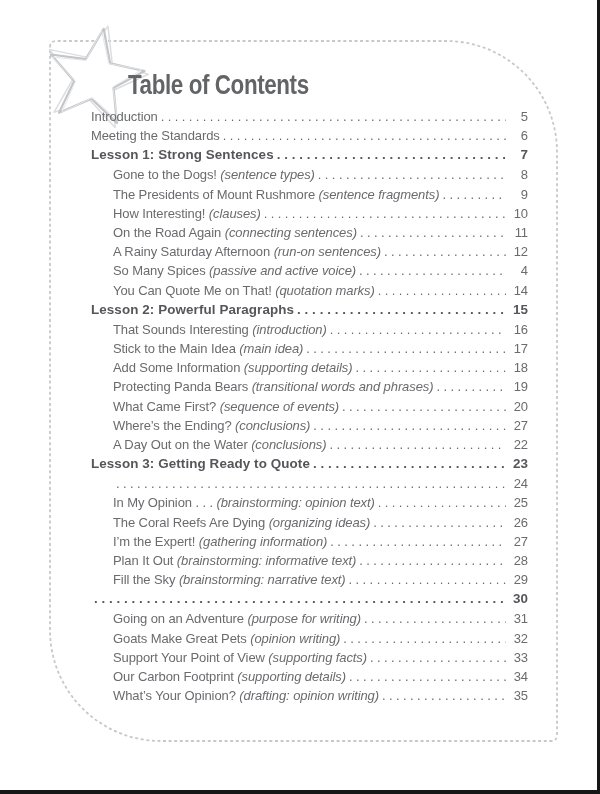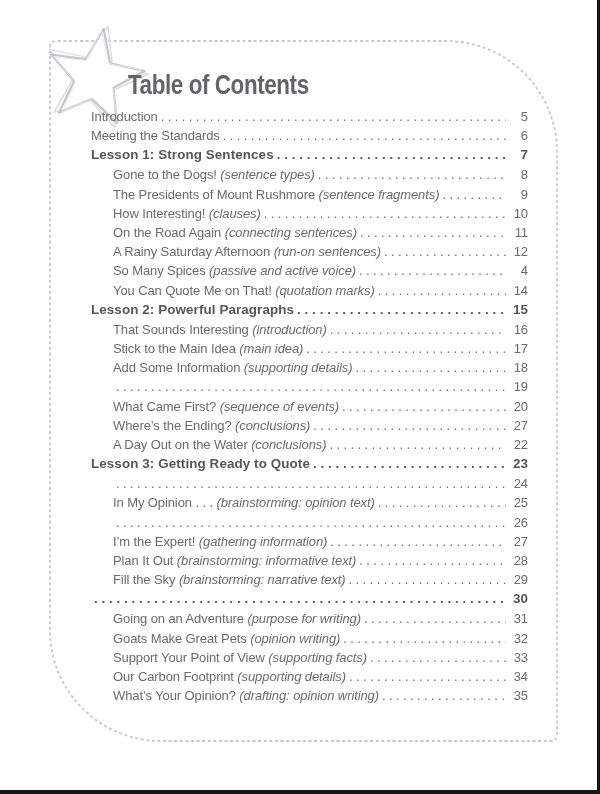--- a/index.html
+++ b/index.html
@@ -137,20 +137,21 @@
       <span class="t">Stick to the Main Idea <span class="desc">(main idea)</span></span>
       <span class="dots">..........................................................................................</span>
       <span class="pg">17</span>
     </div>
     <div class="row sub">
       <span class="t">Add Some Information <span class="desc">(supporting details)</span></span>
       <span class="dots">..........................................................................................</span>
       <span class="pg">18</span>
     </div>
     <div class="row sub">
+      <span class="t">Protecting Panda Bears <span class="desc">(transitional words and phrases)</span></span>
       <span class="dots">..........................................................................................</span>
       <span class="pg">19</span>
     </div>
     <div class="row sub">
       <span class="t">What Came First? <span class="desc">(sequence of events)</span></span>
       <span class="dots">..........................................................................................</span>
       <span class="pg">20</span>
     </div>
     <div class="row sub">
       <span class="t">Where’s the Ending? <span class="desc">(conclusions)</span></span>
@@ -170,20 +171,21 @@
     <div class="row sub">
       <span class="dots">..........................................................................................</span>
       <span class="pg">24</span>
     </div>
     <div class="row sub">
       <span class="t">In My Opinion . . . <span class="desc">(brainstorming: opinion text)</span></span>
       <span class="dots">..........................................................................................</span>
       <span class="pg">25</span>
     </div>
     <div class="row sub">
+      <span class="t">The Coral Reefs Are Dying <span class="desc">(organizing ideas)</span></span>
       <span class="dots">..........................................................................................</span>
       <span class="pg">26</span>
     </div>
     <div class="row sub">
       <span class="t">I’m the Expert! <span class="desc">(gathering information)</span></span>
       <span class="dots">..........................................................................................</span>
       <span class="pg">27</span>
     </div>
     <div class="row sub">
       <span class="t">Plan It Out <span class="desc">(brainstorming: informative text)</span></span>

